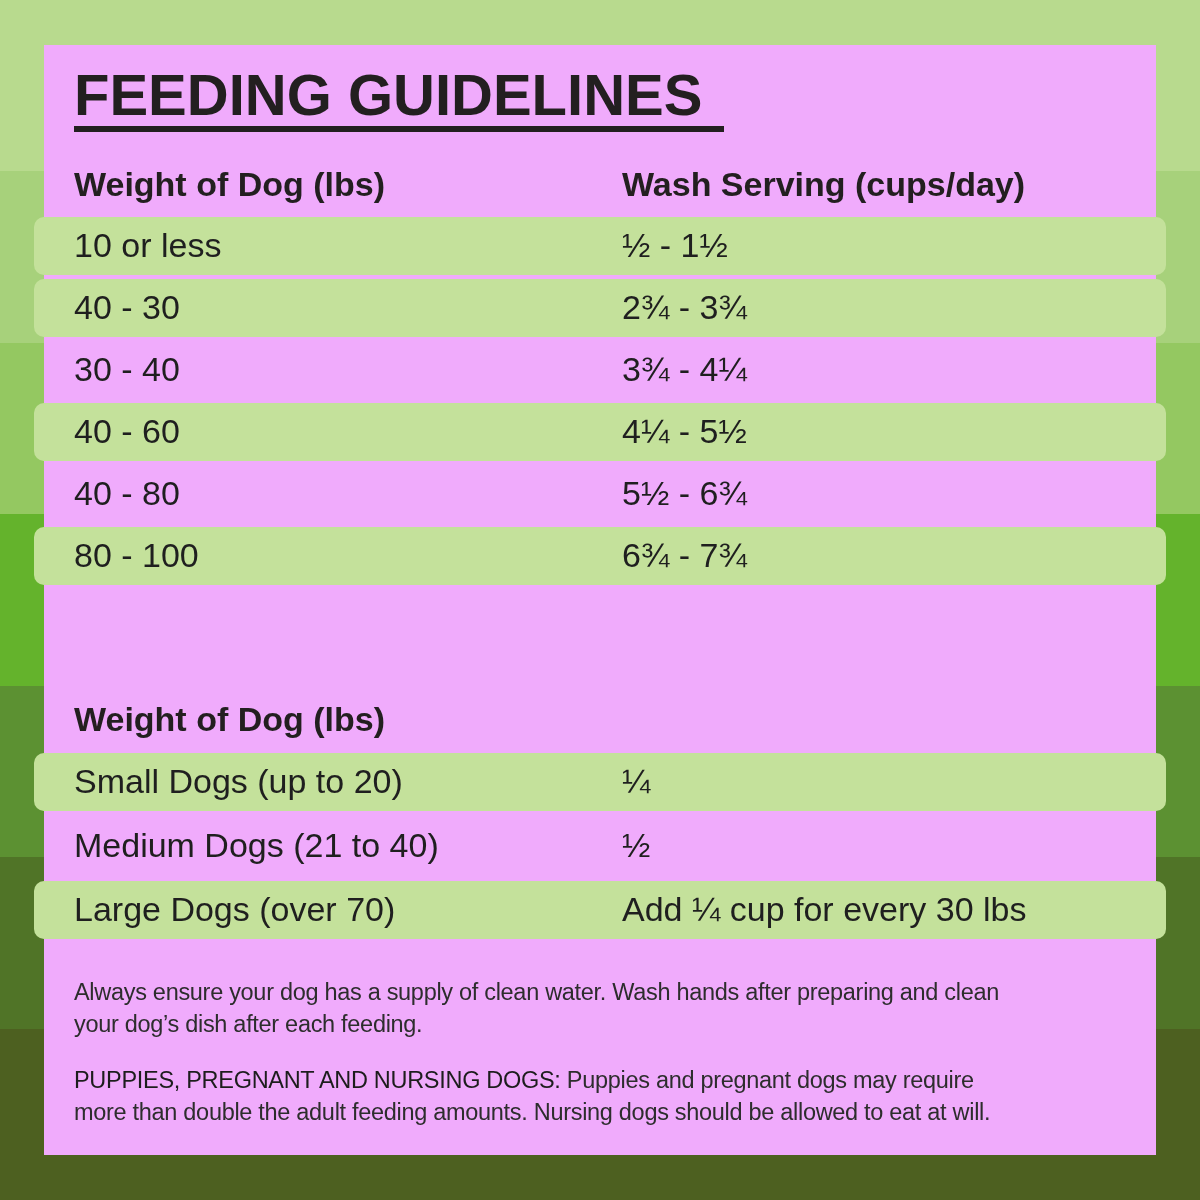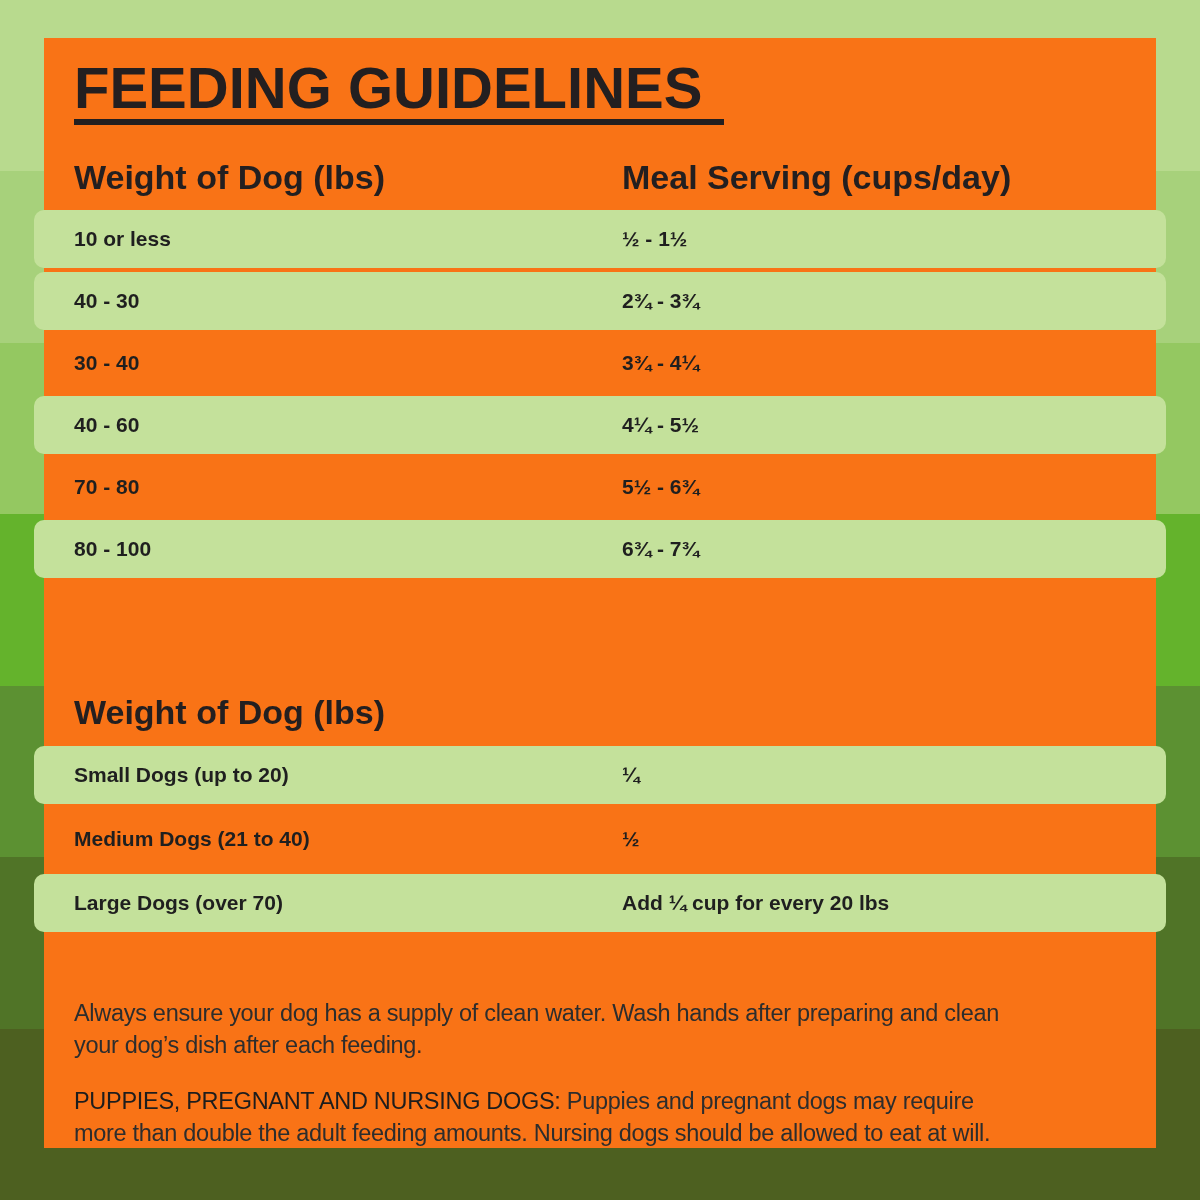--- a/index.html
+++ b/index.html
@@ -3,22 +3,22 @@
 <meta charset="utf-8">
 <style>
   html,body{margin:0;padding:0;}
   body{
     width:1200px;height:1200px;position:relative;overflow:hidden;
     font-family:"Liberation Sans","DejaVu Sans",sans-serif;
   }
   .bg{position:absolute;inset:0;display:flex;flex-direction:column;}
   .band{width:100%;flex:1 1 0;}
   .card{
-    position:absolute;left:44px;top:38px;width:1112px;height:1110px;
-    background:#f97316;
+    position:absolute;left:44px;top:45px;width:1112px;height:1110px;
+    background:#f0abfc;
   }
   .title{
     position:absolute;left:30px;top:16px;
     font-size:58px;font-weight:800;letter-spacing:0px;color:#231f20;
     white-space:nowrap;
   }
   .rule{position:absolute;left:30px;top:81px;width:650px;height:6px;background:#231f20;}
   .thead{position:absolute;left:0;width:100%;height:44px;}
   .thead .c1,.thead .c2{
     position:absolute;top:0;font-size:34px;font-weight:700;color:#231f20;white-space:nowrap;text-align:right;
@@ -33,27 +33,26 @@
   .row{position:relative;width:100%;}
   .sec1 .row{height:62px;}
   .sec2 .row{height:64px;}
   .chip-bg{
     position:absolute;left:-10px;right:-10px;top:2px;bottom:2px;
     border-radius:10px;
   }
   .sec2 .chip-bg{top:3px;bottom:3px;}
   .row .c1,.row .c2{
     position:absolute;top:50%;transform:translateY(-52%);
-    font-size:21px;font-weight:700;color:#1f1f1f;white-space:nowrap;
+    font-size:34px;font-weight:400;color:#1f1f1f;white-space:nowrap;
   }
   .note{
     position:absolute;left:30px;width:1062px;
     font-size:23.5px;line-height:32px;letter-spacing:-0.3px;color:#2d2d2d;
     white-space:pre-line;
-    margin-top:28px;
   }
   .note1{top:931px;}
   .note2{top:1019px;}
   .note b{font-weight:400;color:#1d1d1d;}
 </style>
 </head>
 <body>
 
 <div class="bg">
   <div class="band" style="background-color: rgb(184, 218, 142);"></div>
@@ -65,21 +64,21 @@
   <div class="band" style="background-color: rgb(77, 96, 32);"></div>
 </div>
 
 <div class="card">
 
   <div class="title">FEEDING GUIDELINES</div>
   <div class="rule"></div>
 
   <div class="thead thead1">
     <span class="c1">Weight of Dog (lbs)</span>
-    <span class="c2">Meal Serving (cups/day)</span>
+    <span class="c2">Wash Serving (cups/day)</span>
   </div>
 
   <div class="sec sec1">
     <div class="row">
       <div class="chip-bg" style="background-color: rgb(196, 225, 155);"></div>
       <span class="c1">10 or less</span>
       <span class="c2">½ - 1½</span>
     </div>
     <div class="row">
       <div class="chip-bg" style="background-color: rgb(196, 225, 155);"></div>
@@ -89,21 +88,21 @@
     <div class="row">
       <span class="c1">30 - 40</span>
       <span class="c2">3¾ - 4¼</span>
     </div>
     <div class="row">
       <div class="chip-bg" style="background-color: rgb(196, 225, 155);"></div>
       <span class="c1">40 - 60</span>
       <span class="c2">4¼ - 5½</span>
     </div>
     <div class="row">
-      <span class="c1">70 - 80</span>
+      <span class="c1">40 - 80</span>
       <span class="c2">5½ - 6¾</span>
     </div>
     <div class="row">
       <div class="chip-bg" style="background-color: rgb(196, 225, 155);"></div>
       <span class="c1">80 - 100</span>
       <span class="c2">6¾ - 7¾</span>
     </div>
   </div>
 
   <div class="thead thead2">
@@ -116,21 +115,21 @@
       <span class="c1">Small Dogs (up to 20)</span>
       <span class="c2">¼</span>
     </div>
     <div class="row">
       <span class="c1">Medium Dogs (21 to 40)</span>
       <span class="c2">½</span>
     </div>
     <div class="row">
       <div class="chip-bg" style="background-color: rgb(196, 225, 155);"></div>
       <span class="c1">Large Dogs (over 70)</span>
-      <span class="c2">Add ¼ cup for every 20 lbs</span>
+      <span class="c2">Add ¼ cup for every 30 lbs</span>
     </div>
   </div>
 
   <div class="note note1">Always ensure your dog has a supply of clean water. Wash hands after preparing and clean
 your dog’s dish after each feeding.</div>
 
   <div class="note note2"><b>PUPPIES, PREGNANT AND NURSING DOGS:</b><span> Puppies and pregnant dogs may require
 more than double the adult feeding amounts. Nursing dogs should be allowed to eat at will.</span></div>
 
 </div>

